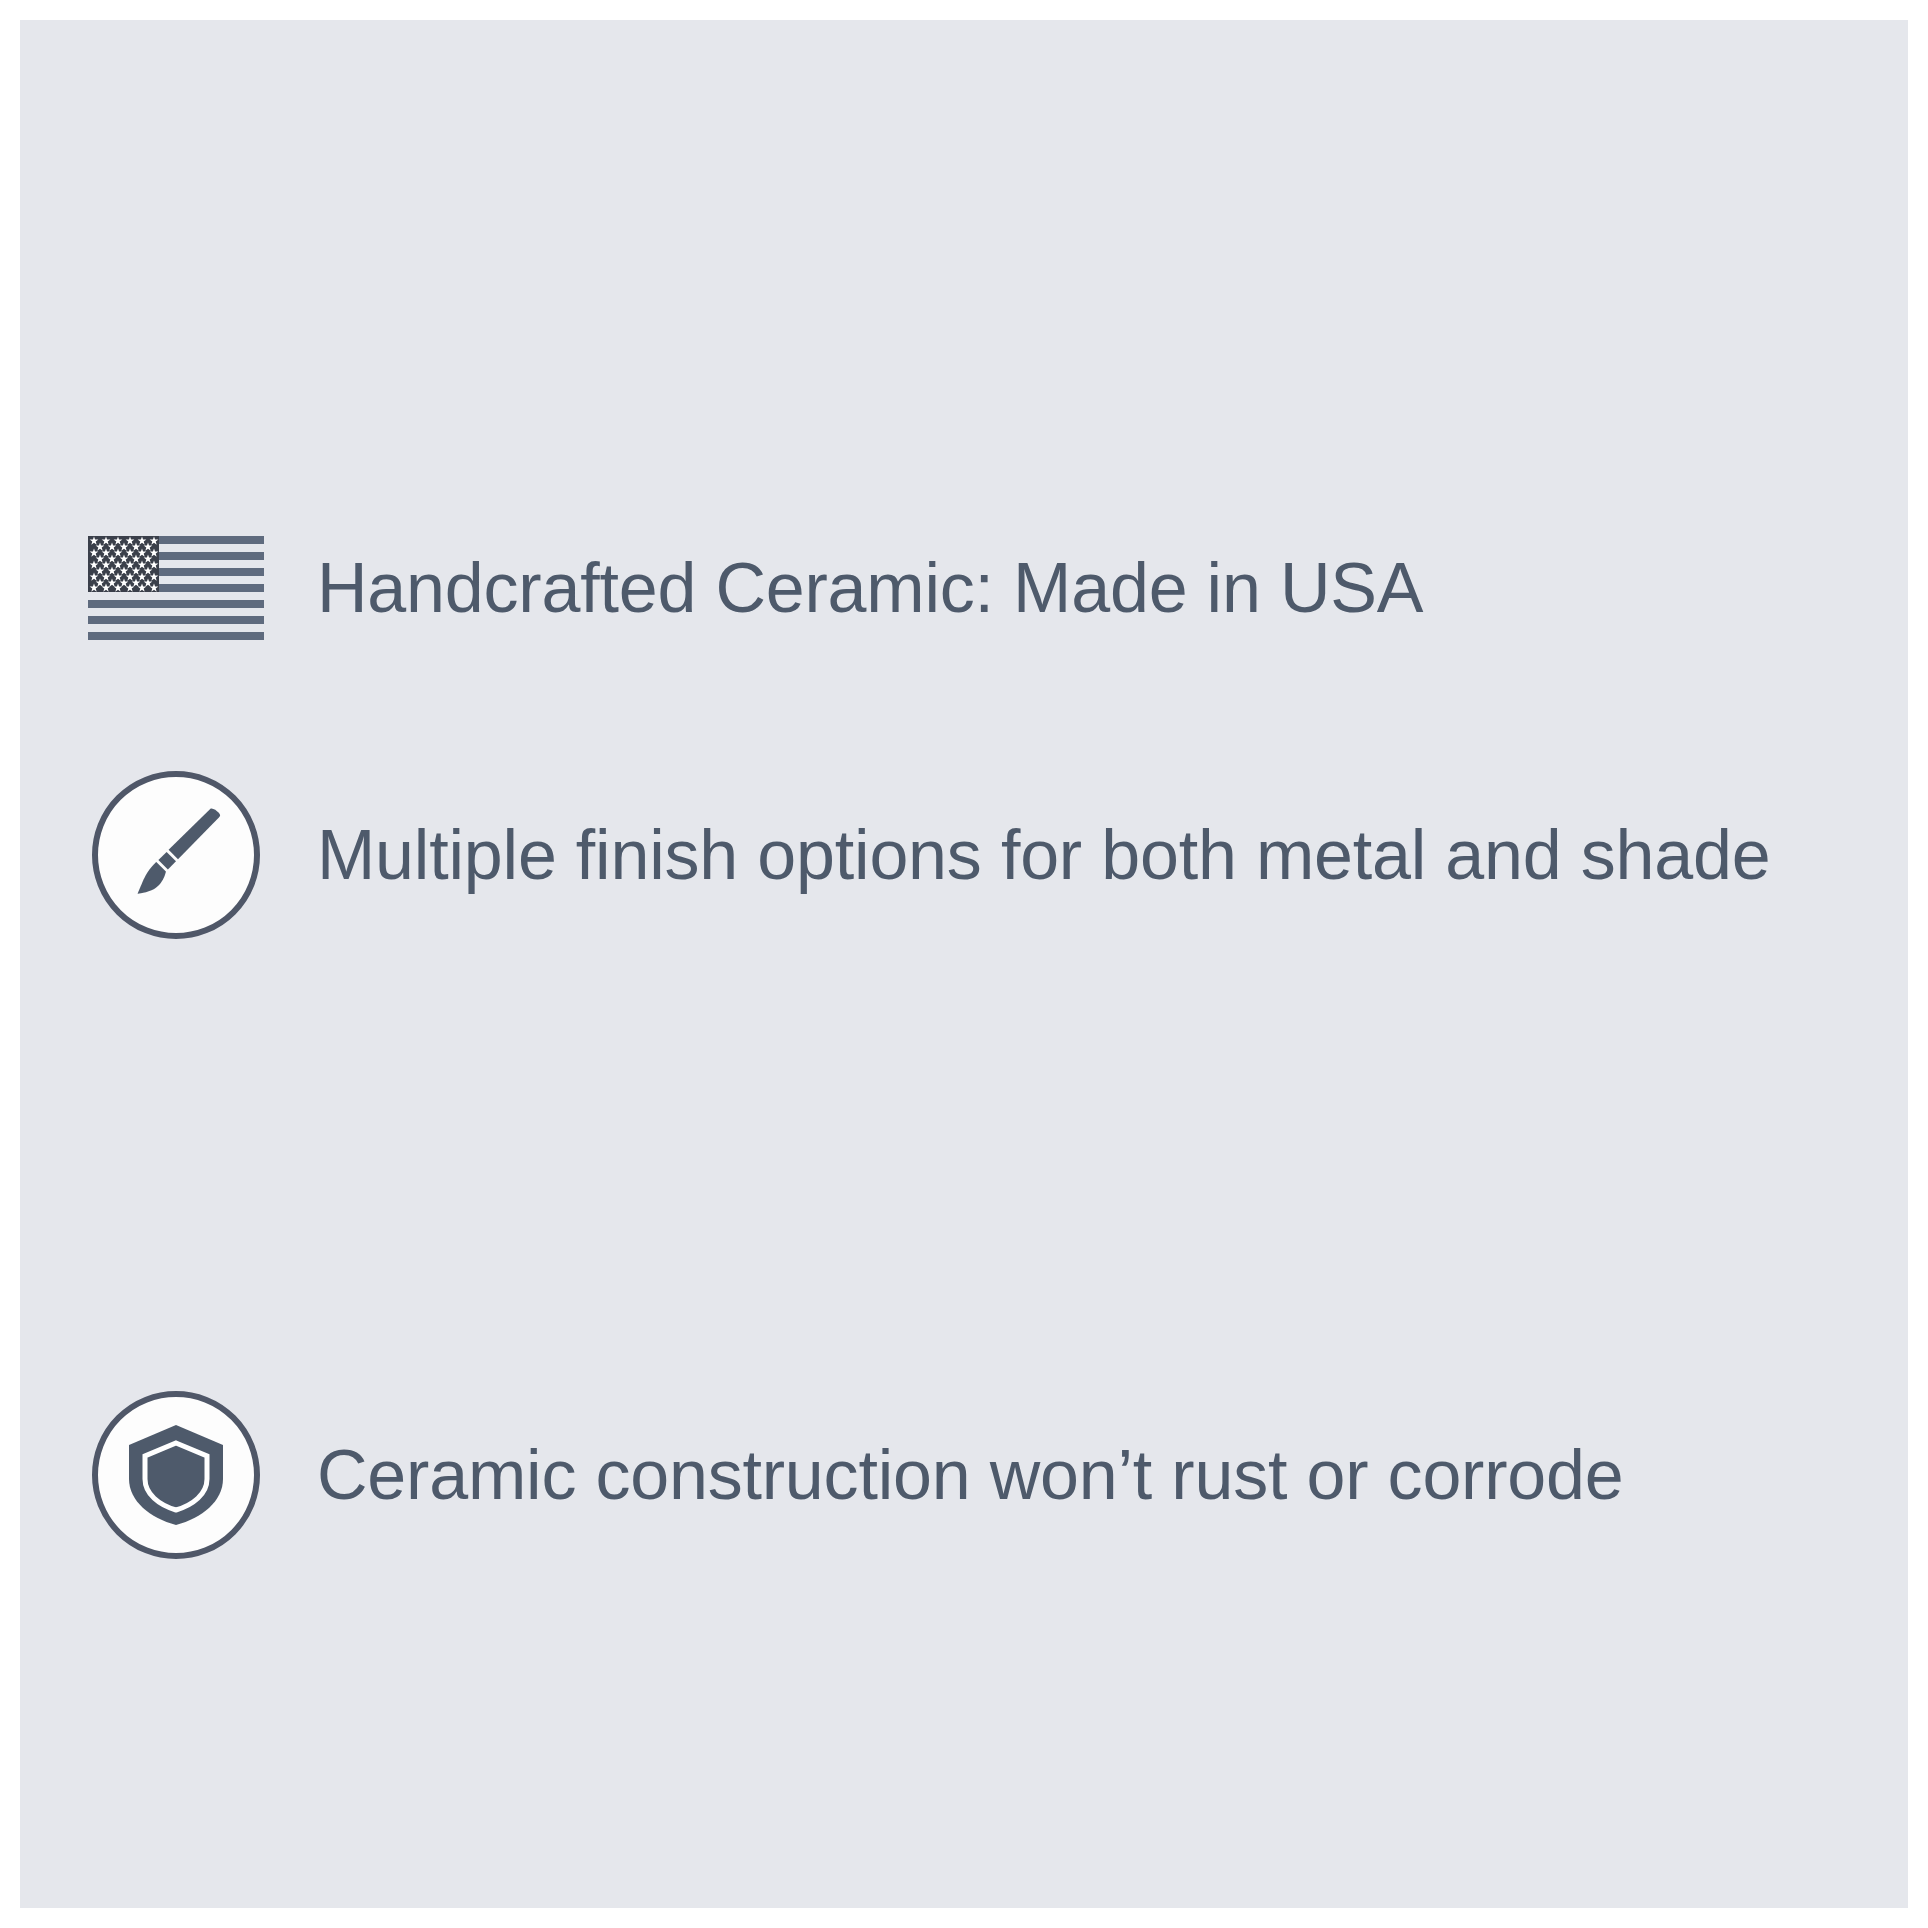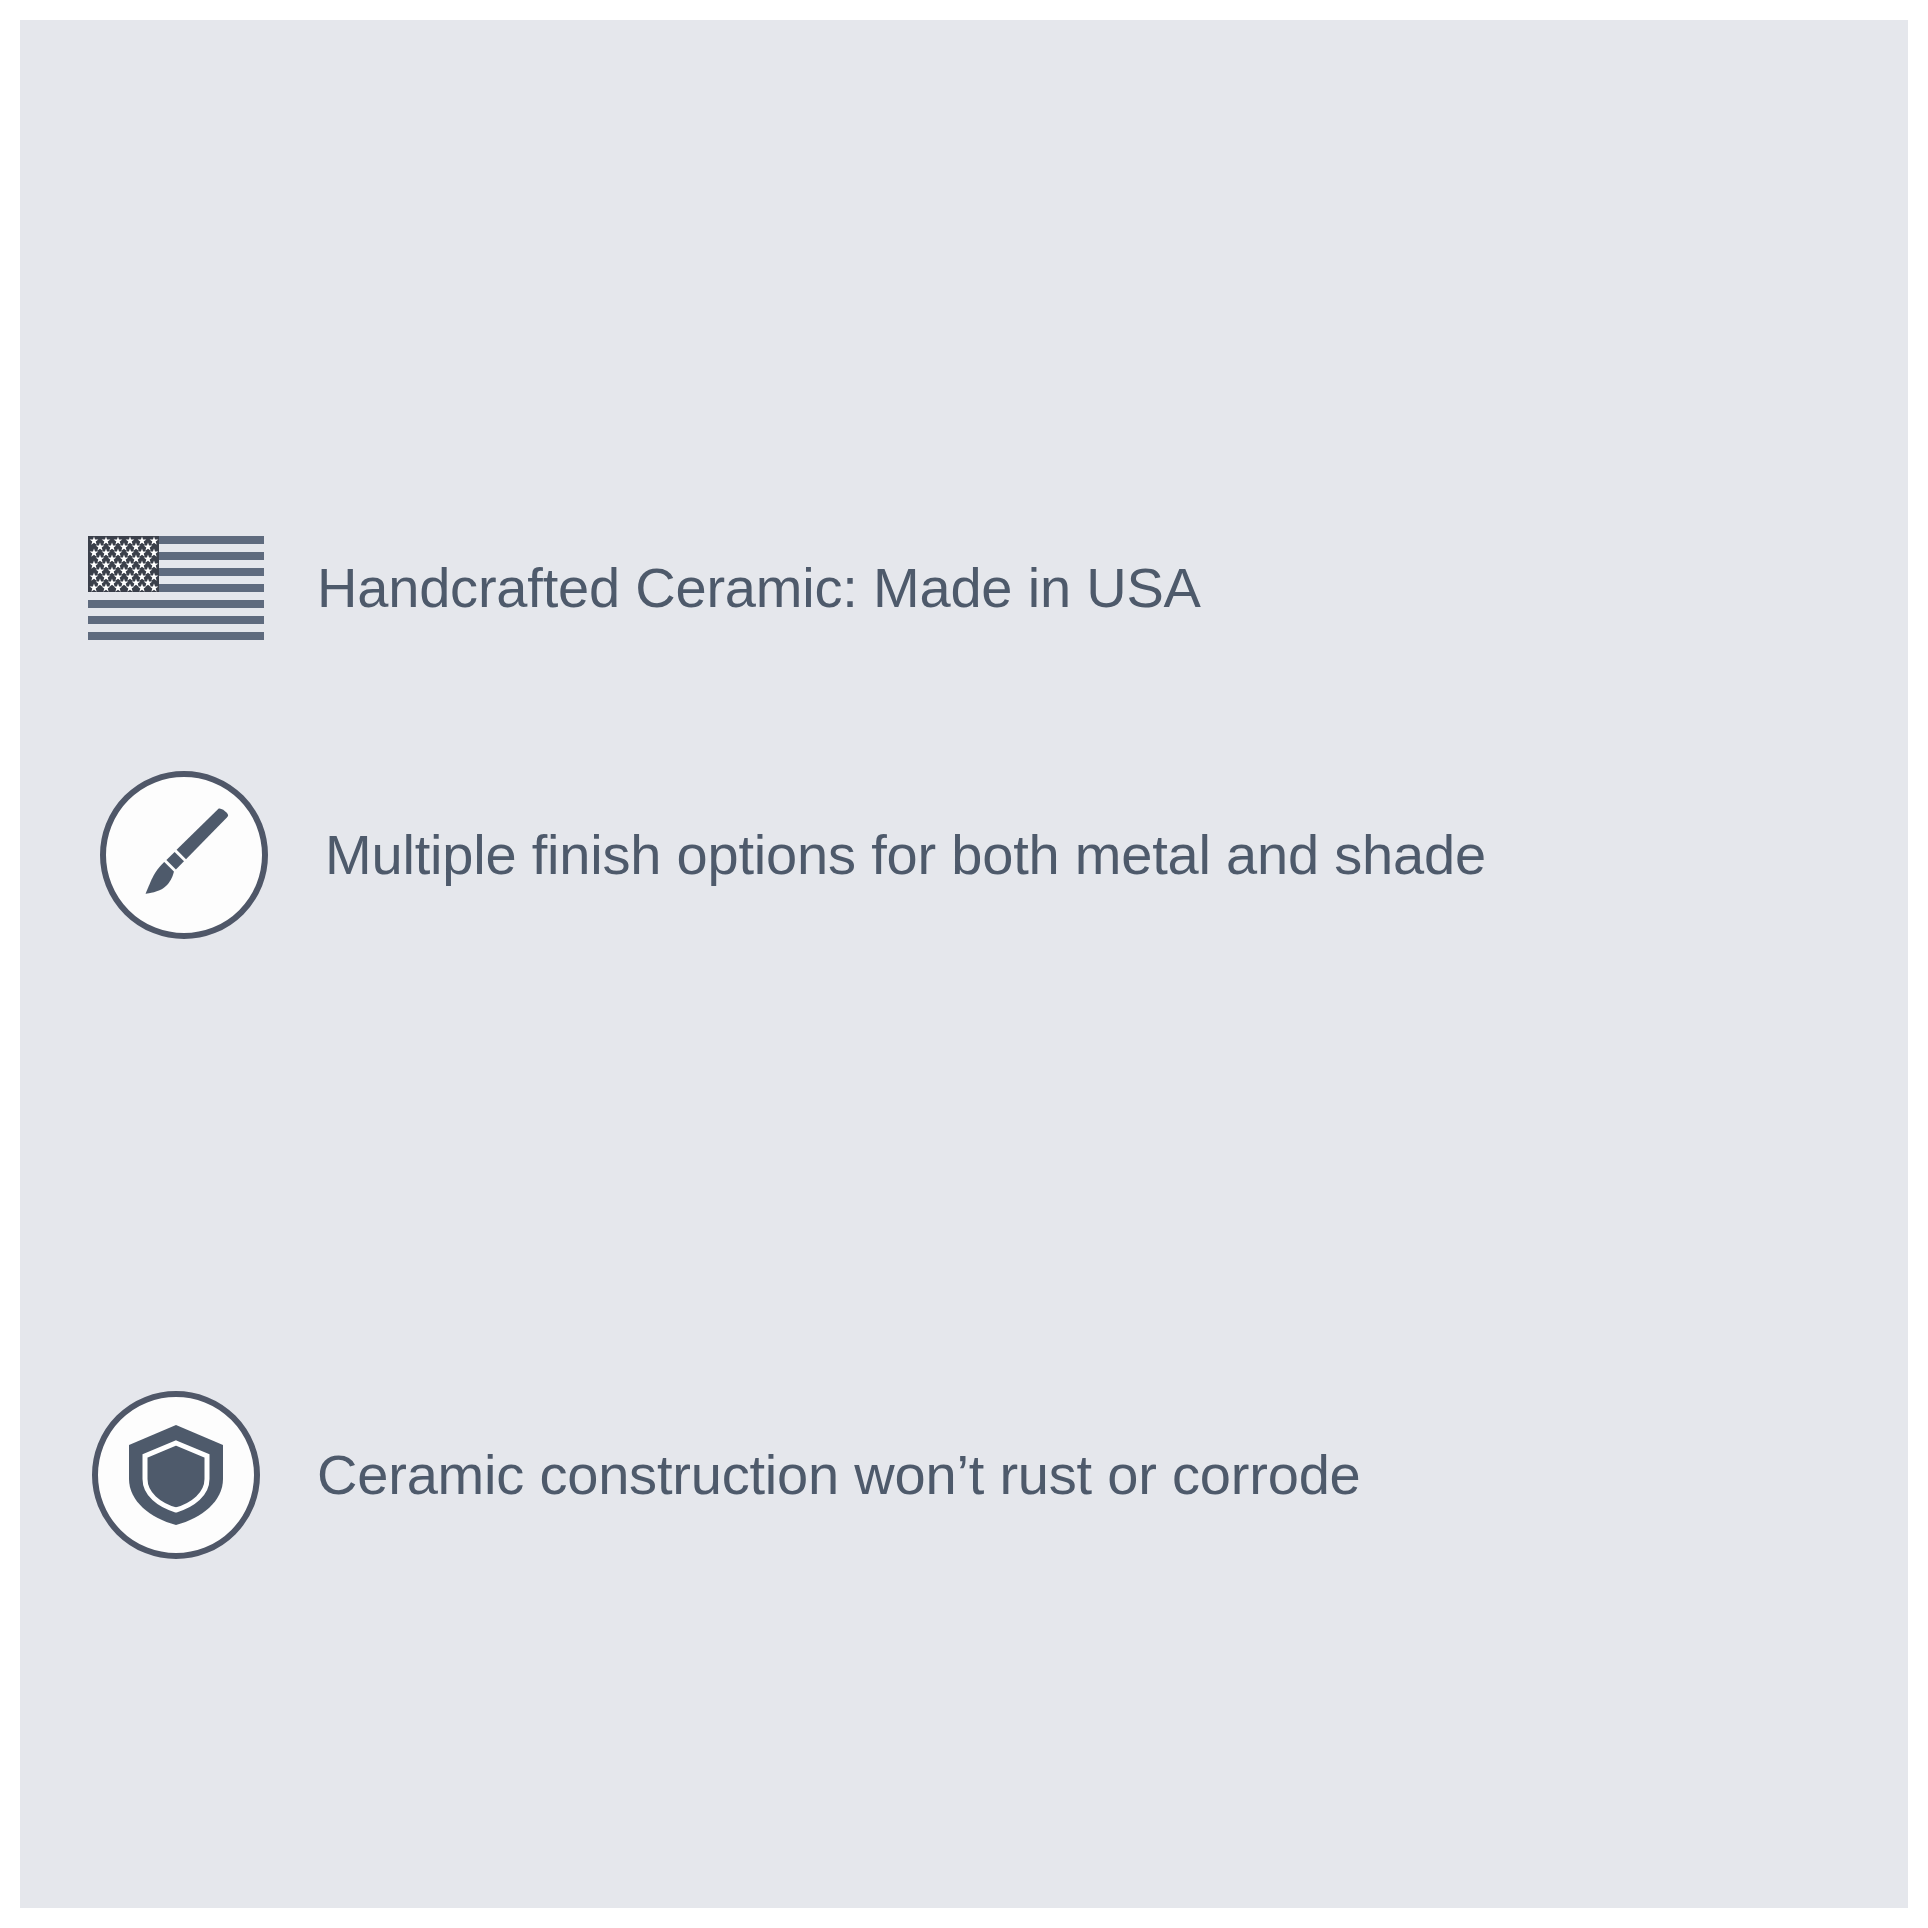--- a/index.html
+++ b/index.html
@@ -32,37 +32,37 @@
   }
   .feature-row {
     position: absolute;
     left: 0;
     width: 100%;
     height: 170px;
     display: flex;
     align-items: center;
   }
   #row-0 { top: 483px; }
-  #row-1 { top: 750px; padding-left: 8px; }
+  #row-1 { top: 750px; }
   #row-2 { top: 1060px; }
   #row-3 { top: 1370px; }
 
   .icon-slot {
     position: relative;
     width: 176px;
     height: 170px;
     margin-left: 68px;
     flex: 0 0 auto;
     display: flex;
     align-items: center;
     justify-content: center;
   }
   .feature-label {
     margin-left: 53px;
-    font-size: 56px;
+    font-size: 70px;
     line-height: 1.0;
     color: #4e5a6b;
     letter-spacing: -0.2px;
     white-space: nowrap;
     font-weight: 400;
   }
 
   
   .flag-wrap {
     width: 176px;

